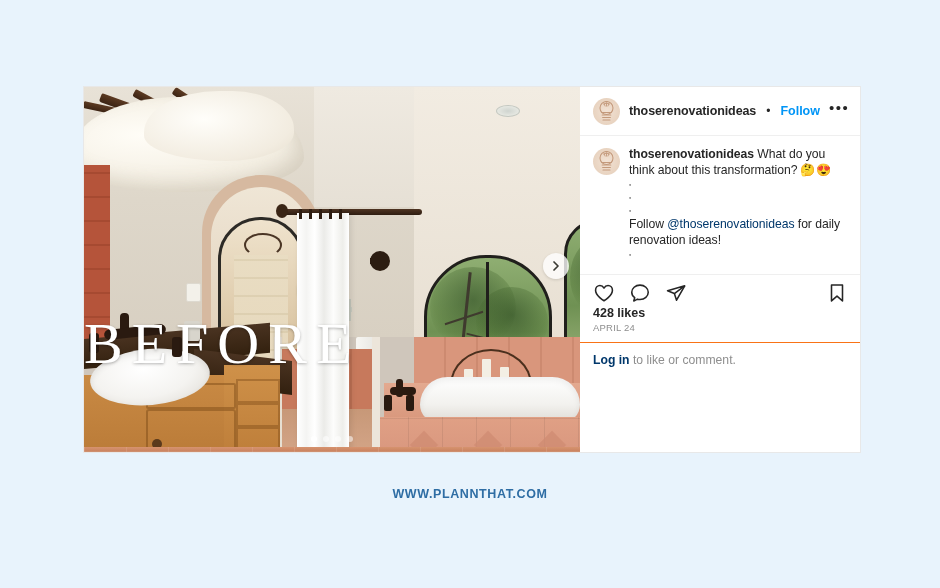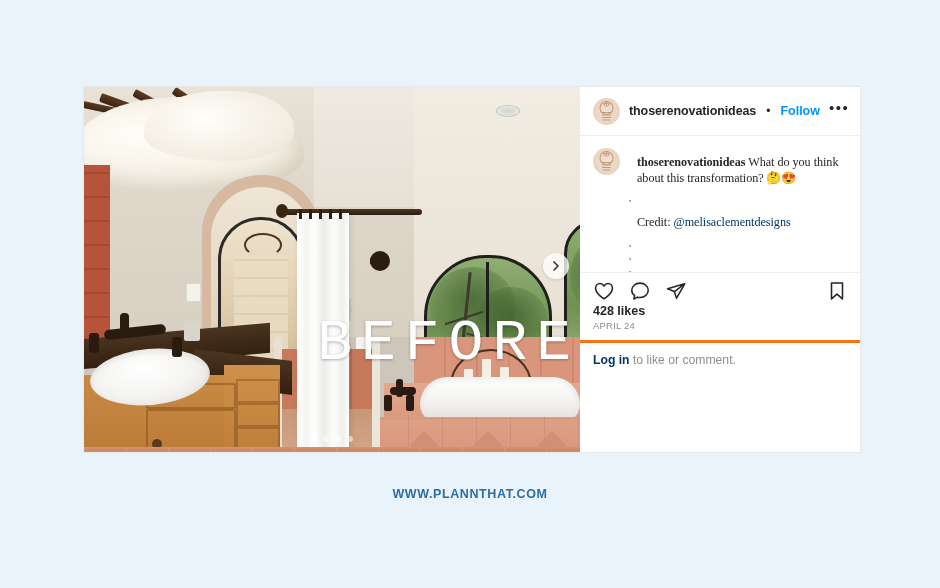--- a/index.html
+++ b/index.html
@@ -316,22 +316,22 @@
     background: repeating-linear-gradient(90deg,#c7795c 0 22px,#b96e52 22px 24px);
   }
   .door-jamb-l { left: 190px; top: 250px; width: 8px; height: 140px; background: #e7dfd2; }
   .door-jamb-r { left: 288px; top: 250px; width: 8px; height: 140px; background: #ece5da; }
 
   
   .before-text {
     left: 0;
     top: 228px;
     width: 496px;
-    text-align: right;
-    font-family: Liberation Mono, monospace;
+    text-align: left;
+    font-family: Liberation Serif, serif;
     font-size: 58px;
     letter-spacing: 9px;
     font-weight: 300;
     color: #ffffff;
     text-shadow: 0 1px 3px rgba(0,0,0,.30);
     line-height: 1;
     z-index: 40;
     user-select: none;
   }
   .next-btn {
@@ -424,21 +424,21 @@
     letter-spacing: -.05px;
   }
   .caption .u { font-weight: bold; }
   .caption a, .caption .lnk { color: #00376b; text-decoration: none; }
   .caption .blank {
     display: block;
     font-size: 7px;
     color: #262626;
     line-height: 13px;
   }
-  .caption p { margin: 8px; font-family: Liberation Serif, serif; }
+  .caption p { margin: 0; }
 
   .p-actions {
     border-top: 1px solid #efefef;
     padding: 7px 13px 0 13px;
     display: flex;
     align-items: center;
     gap: 14px;
   }
   .p-actions .sp { margin-left: auto; }
   .icon-btn { cursor: pointer; display: block; line-height: 0; }
@@ -449,21 +449,21 @@
     font-weight: bold;
     color: #262626;
   }
   .p-date {
     padding: 2px 27px 9px 13px;
     font-size: 9.5px;
     color: #8e8e8e;
     letter-spacing: .2px;
   }
   .p-login {
-    border-top: 3px solid #f97316;
+    border-top: 1px solid #f97316;
     padding: 10px 13px 11px 13px;
     font-size: 12.2px;
     color: #8e8e8e;
   }
   .p-login b { color: #00376b; font-weight: bold; cursor: pointer; }
 
   
   #footer {
     position: absolute;
     left: 0;
@@ -637,23 +637,23 @@
         <svg width="19" height="21" viewBox="0 0 19 21">
           <ellipse cx="9.5" cy="7" rx="6.5" ry="6.5" fill="none" stroke="#c49a7c" stroke-width="1.1"></ellipse>
           <path d="M4.6 11.5 h9.8 M5.2 14 h8.6 M5.6 16.5 h7.8 M6 19 h7" stroke="#c49a7c" stroke-width="1.1" fill="none" stroke-linecap="round"></path>
           <path d="M6.4 3.2 q3.1 -2.4 6.2 0" stroke="#c49a7c" stroke-width="1" fill="none"></path>
           <path d="M9.5 1.5 v4 M7 2.4 l1.2 3 M12 2.4 l-1.2 3" stroke="#c49a7c" stroke-width=".9" fill="none"></path>
         </svg>
       </div>
       <div class="caption">
         <p><span class="u">thoserenovationideas</span><span> What do you think about this transformation? 🤔😍</span></p>
         <span class="blank">▫</span>
-        <p><span>Credit: </span><span class="lnk">@melisaclementdesigns</span></p>
         <span class="blank">▫</span>
         <span class="blank">▫</span>
+        <p><span>Follow </span><span class="lnk">@thoserenovationideas</span><span> for daily renovation ideas!</span></p>
         <span class="blank">▫</span>
       </div>
     </div>
 
     <div class="p-actions">
       <span class="icon-btn">
         <svg width="22" height="22" viewBox="0 0 24 24">
           <path d="M12 20.5 C12 20.5 2.8 15 2.8 8.9 C2.8 6 5 3.9 7.6 3.9 C9.5 3.9 11.1 5 12 6.6 C12.9 5 14.5 3.9 16.4 3.9 C19 3.9 21.2 6 21.2 8.9 C21.2 15 12 20.5 12 20.5 Z" fill="none" stroke="#262626" stroke-width="1.7" stroke-linejoin="round"></path>
         </svg>
       </span>

